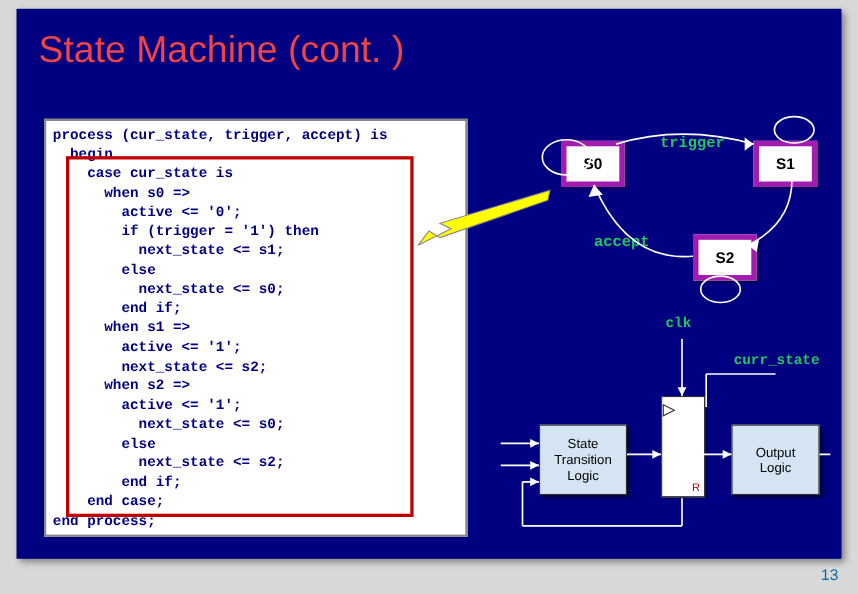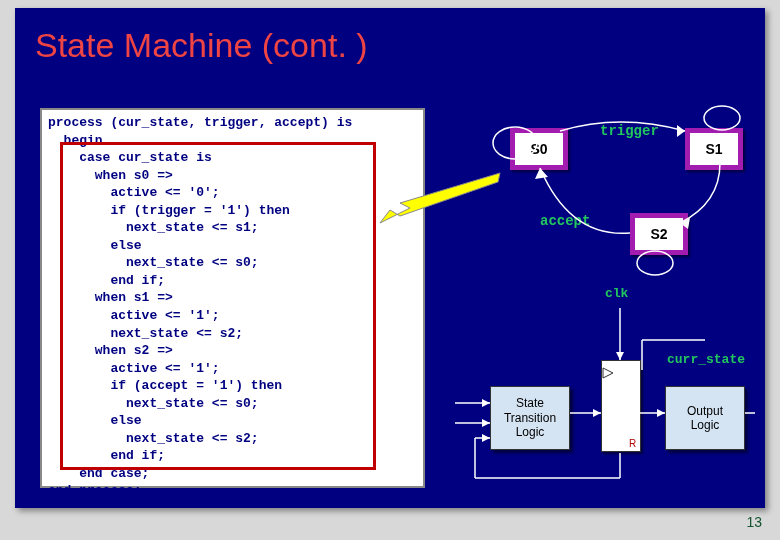--- a/index.html
+++ b/index.html
@@ -96,21 +96,21 @@
   .reg-label {
     position: absolute;
     font-size: 10px;
     color: #b00000;
   }
   .page-num {
     position: absolute;
     bottom: 10px;
     right: 18px;
     font-size: 14px;
-    color: #14532d;
+    color: #0369a1;
   }
 </style>
 </head>
 <body>
 
 <div class="slide">
   <div class="title">State Machine (cont. )</div>
 
   <div class="code-box">
     <div style="white-space:pre">process (cur_state, trigger, accept) is</div>
@@ -121,21 +121,20 @@
     <div style="white-space:pre">        if (trigger = '1') then</div>
     <div style="white-space:pre">          next_state &lt;= s1;</div>
     <div style="white-space:pre">        else</div>
     <div style="white-space:pre">          next_state &lt;= s0;</div>
     <div style="white-space:pre">        end if;</div>
     <div style="white-space:pre">      when s1 =&gt;</div>
     <div style="white-space:pre">        active &lt;= '1';</div>
     <div style="white-space:pre">        next_state &lt;= s2;</div>
     <div style="white-space:pre">      when s2 =&gt;</div>
     <div style="white-space:pre">        active &lt;= '1';</div>
-    <div style="white-space:pre">        if (accept = '1') then</div>
     <div style="white-space:pre">          next_state &lt;= s0;</div>
     <div style="white-space:pre">        else</div>
     <div style="white-space:pre">          next_state &lt;= s2;</div>
     <div style="white-space:pre">        end if;</div>
     <div style="white-space:pre">    end case;</div>
     <div style="white-space:pre">end process;</div>
   </div>
 
   <div class="red-box" style="top:134px; left:45px; width:310px; height:322px;"></div>
 
@@ -173,21 +172,21 @@
     <polygon points="215,28 207,22 207,34" fill="#fff"></polygon>
 
     <path d="M250 60 Q250 100 210 120" fill="none" stroke="#fff" stroke-width="1.5"></path>
     <polygon points="210,120 220,115 218,126" fill="#fff"></polygon>
 
     <path d="M160 130 Q100 135 70 65" fill="none" stroke="#fff" stroke-width="1.5"></path>
     <polygon points="70,65 65,76 78,74" fill="#fff"></polygon>
   </svg>
 
   <div class="state-label" style="top:278px; left:590px; font-size:13px;">clk</div>
-  <div class="state-label" style="top:312px; left:652px; font-size:13px;margin-top:32px;">curr_state</div>
+  <div class="state-label" style="top:312px; left:652px; font-size:13px;">curr_state</div>
 
   <div class="block-box" style="top:378px; left:475px;">
     <span style="white-space:pre-line">State
 Transition
 Logic</span>
   </div>
   <div class="block-box" style="top:378px; left:650px;">
     <span style="white-space:pre-line">Output
 Logic</span>
   </div>

